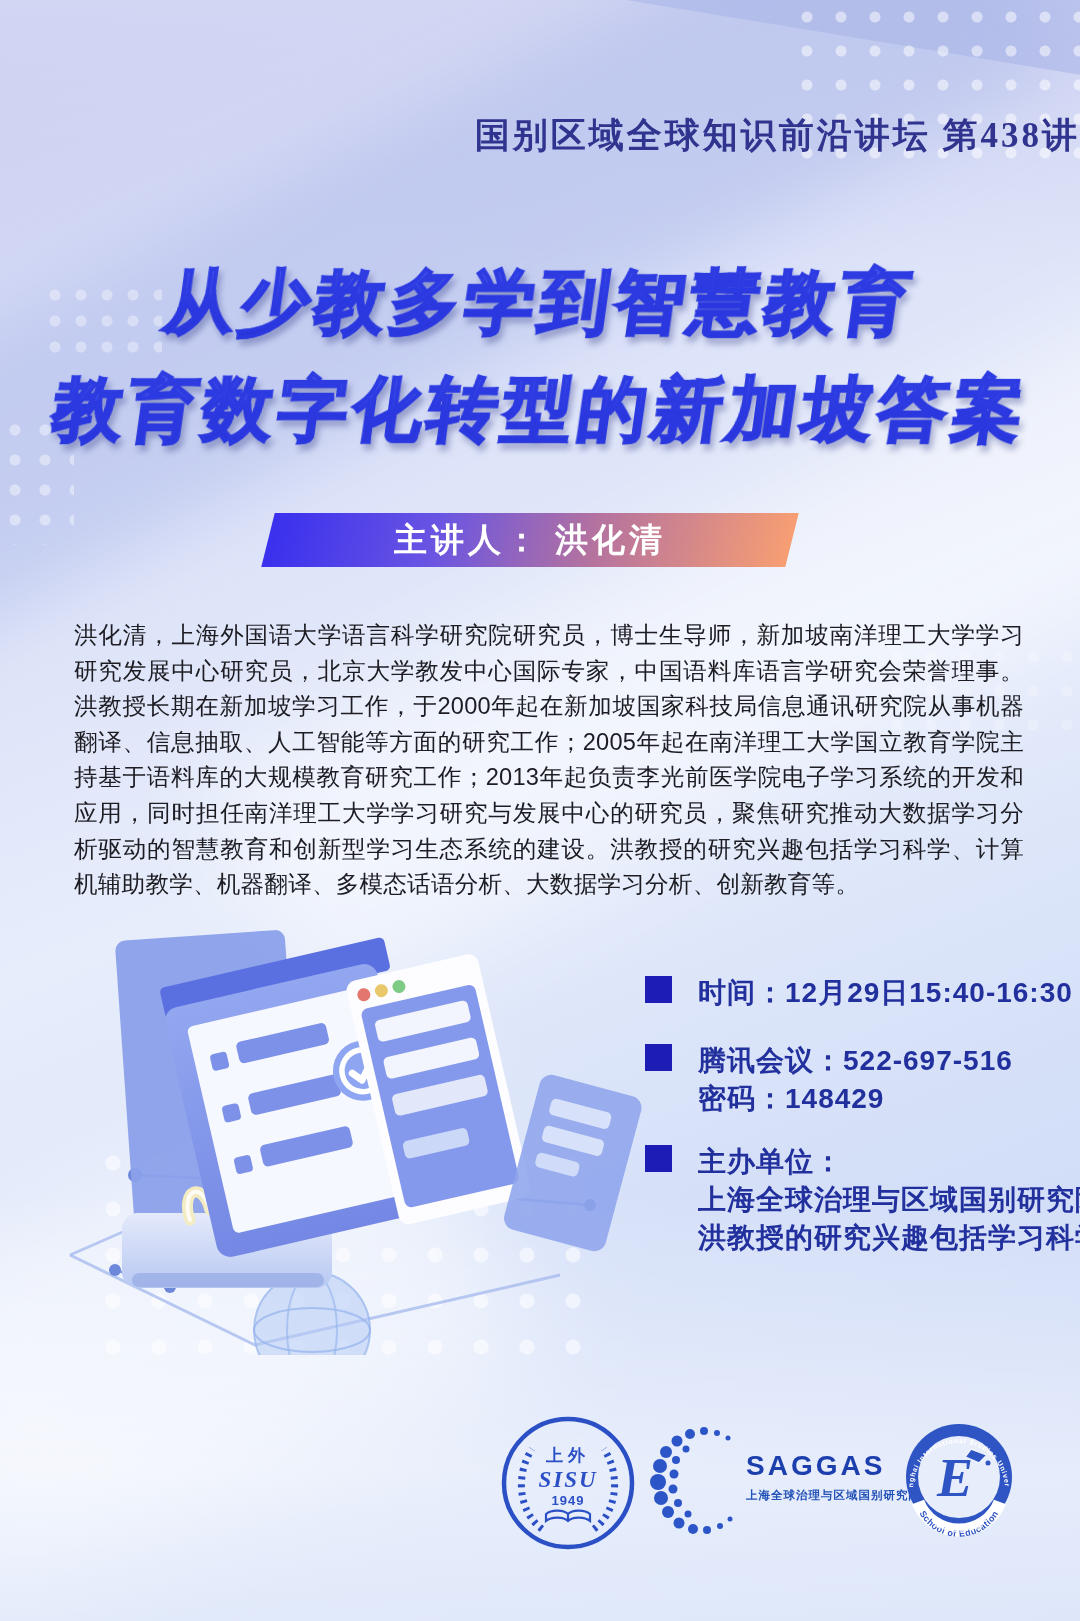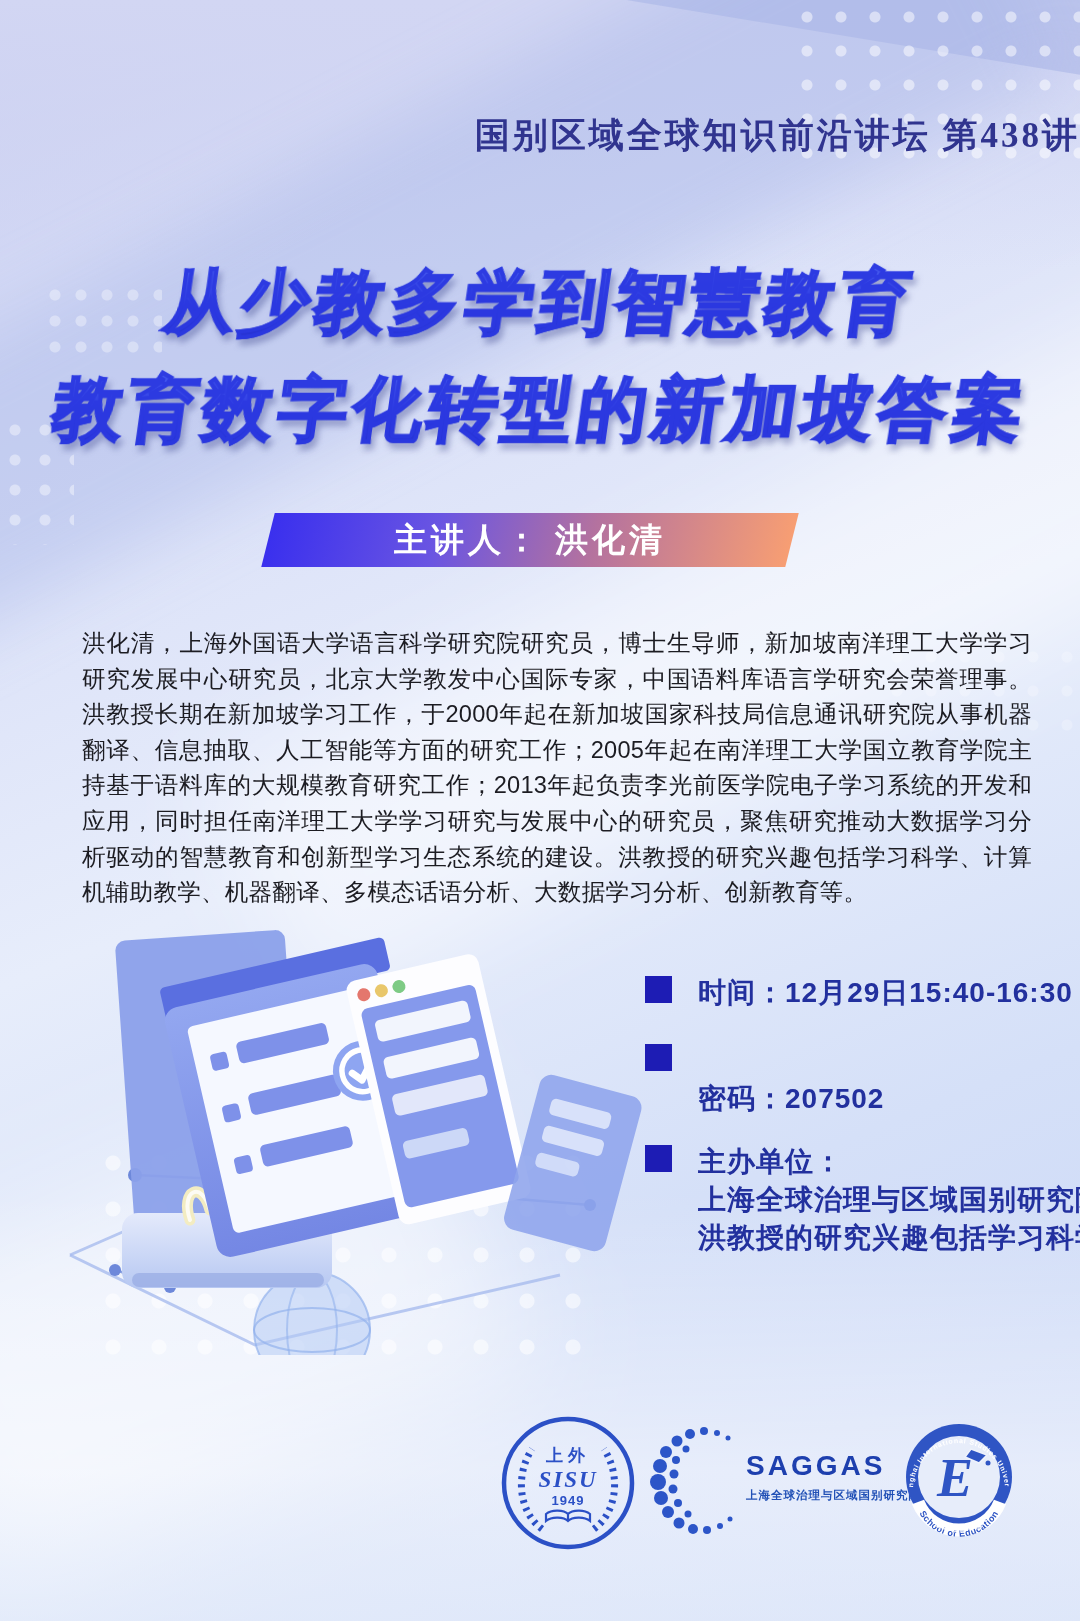--- a/index.html
+++ b/index.html
@@ -35,21 +35,21 @@
     background:linear-gradient(180deg,#4c62f2 0%,#2b38e0 55%,#2531cd 100%);
     -webkit-background-clip:text;background-clip:text;color:transparent;
     -webkit-text-stroke:2px rgba(43,56,224,.9);
     filter:drop-shadow(4px 6px 3px rgba(45,55,130,.35));}
   
   .banner{position:absolute;left:268px;top:513px;width:524px;height:54px;transform:skewX(-14deg);
     background:linear-gradient(90deg,#3a30ee 0%,#6a55e2 32%,#b4729f 62%,#f79e73 100%);}
   .banner-inner{display:flex;width:100%;height:100%;align-items:center;justify-content:center;
     transform:skewX(14deg);color:#ffffff;font-size:33px;font-weight:700;letter-spacing:4px;}
   
-  .bio{position:absolute;left:66px;top:610px;width:950px;margin:16px;font-size:23.6px;line-height:35.6px;
+  .bio{position:absolute;left:66px;top:610px;width:950px;margin:8px;font-size:23.6px;line-height:35.6px;
     color:#1c1c22;text-align:justify;letter-spacing:.2px;}
   
   .info-bullet{position:absolute;width:27px;height:27px;background:#1d1cb4;}
   #b1{left:645px;top:976px;} #b2{left:645px;top:1044px;} #b3{left:645px;top:1145px;}
   .info-text{position:absolute;left:698px;color:#22309e;font-weight:700;font-size:28px;
     letter-spacing:1px;white-space:nowrap;}
   #t-time{top:974px;} #t-meeting{top:1042px;} #t-password{top:1080px;}
   #t-host{top:1143px;text-align:center;} #t-org1{top:1181px;} #t-org2{top:1219px;}
   
   .illo{position:absolute;left:40px;top:875px;width:620px;height:480px;}
@@ -174,22 +174,25 @@
   </div>
 
   <p class="bio">洪化清，上海外国语大学语言科学研究院研究员，博士生导师，新加坡南洋理工大学学习研究发展中心研究员，北京大学教发中心国际专家，中国语料库语言学研究会荣誉理事。洪教授长期在新加坡学习工作，于2000年起在新加坡国家科技局信息通讯研究院从事机器翻译、信息抽取、人工智能等方面的研究工作；2005年起在南洋理工大学国立教育学院主持基于语料库的大规模教育研究工作；2013年起负责李光前医学院电子学习系统的开发和应用，同时担任南洋理工大学学习研究与发展中心的研究员，聚焦研究推动大数据学习分析驱动的智慧教育和创新型学习生态系统的建设。洪教授的研究兴趣包括学习科学、计算机辅助教学、机器翻译、多模态话语分析、大数据学习分析、创新教育等。</p>
 
   <span class="info-bullet" id="b1"></span>
   <div class="info-text" id="t-time">
     <span>时间：</span><span>12月29日15:40-16:30</span>
   </div>
 
   <span class="info-bullet" id="b2"></span>
+  <div class="info-text" id="t-meeting">
+    <span>腾讯会议：</span><span>522-697-516</span>
+  </div>
   <div class="info-text" id="t-password">
-    <span>密码：</span><span>207502</span>
+    <span>密码：</span><span>148429</span>
   </div>
 
   <span class="info-bullet" id="b3"></span>
   <div class="info-text" id="t-host">
     <span>主办单位：</span>
   </div>
   <div class="info-text" id="t-org1">上海全球治理与区域国别研究院</div>
   <div class="info-text" id="t-org2">洪教授的研究兴趣包括学习科学</div>
 
   <svg class="sisu-seal" viewBox="0 0 140 140">

